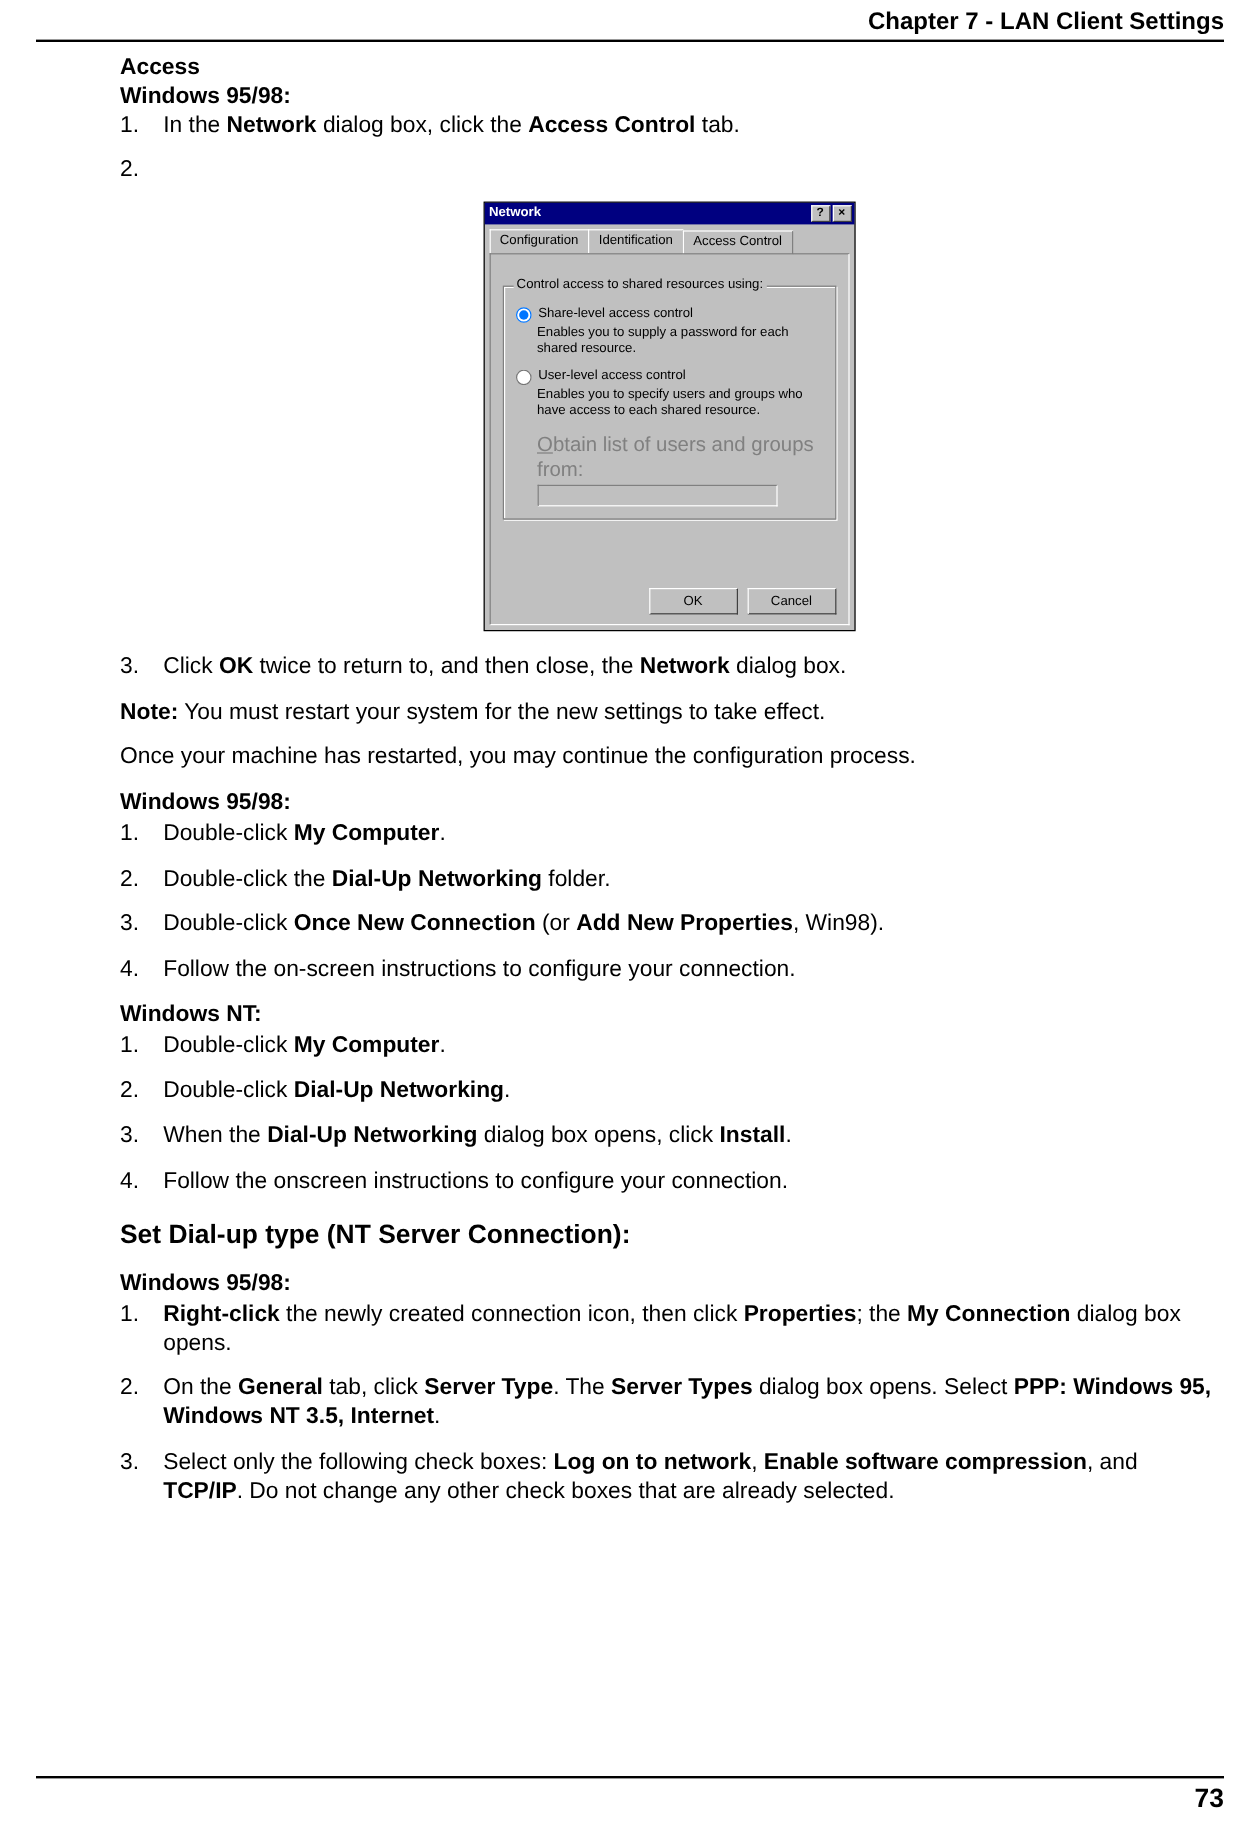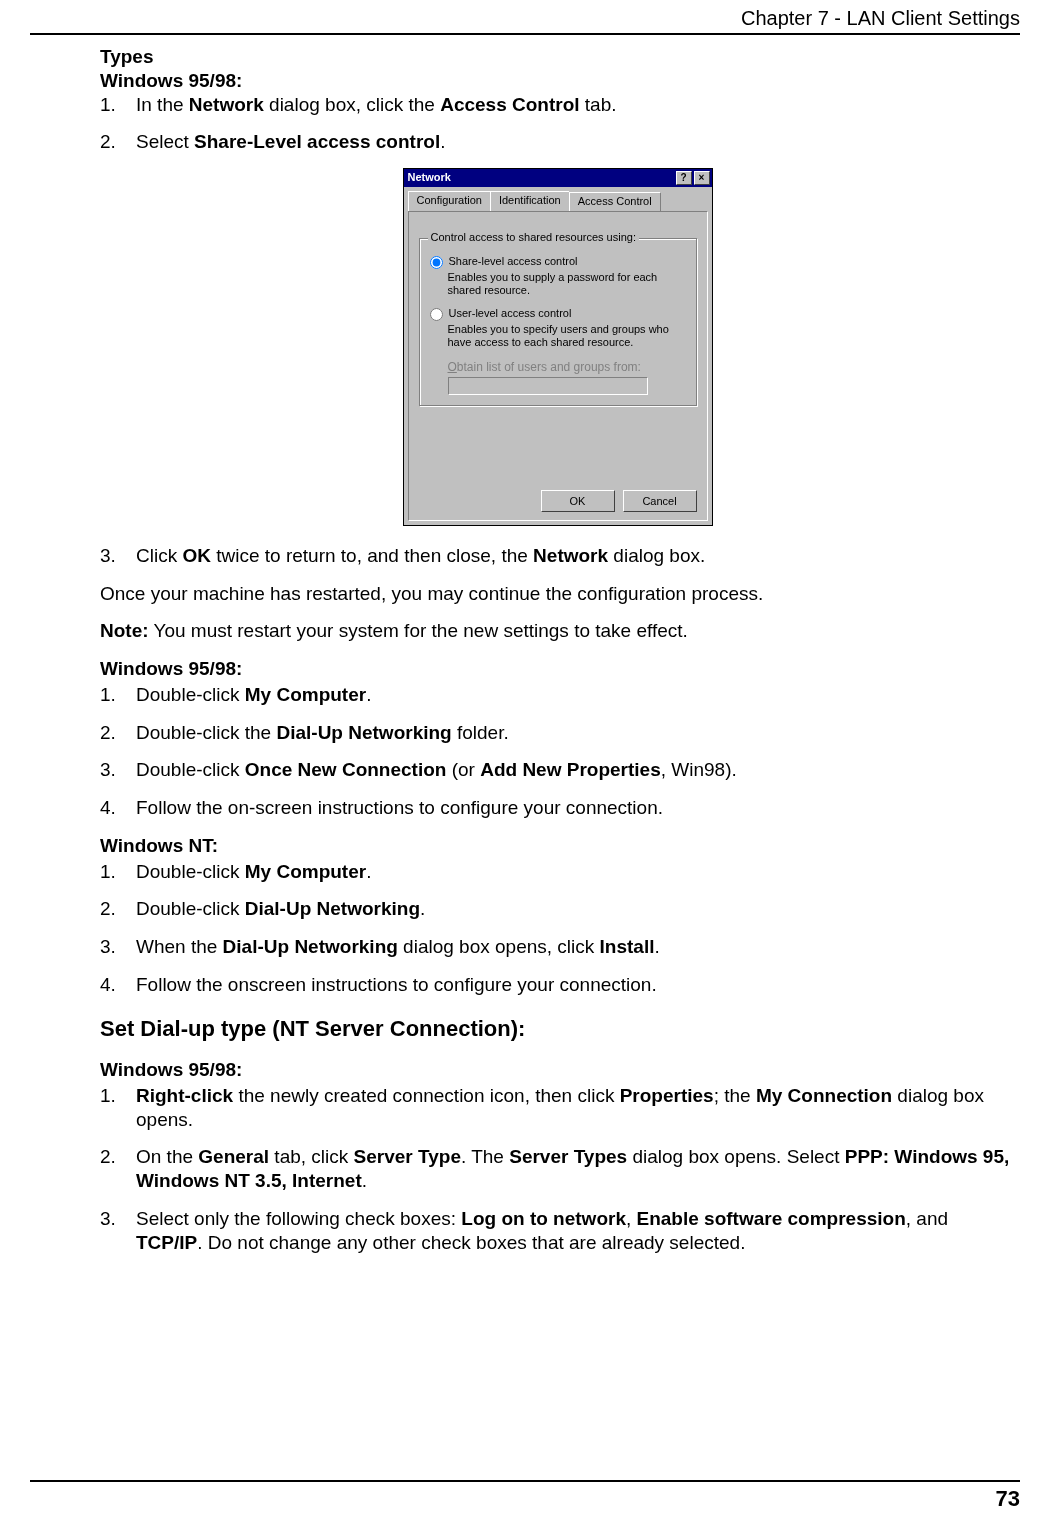--- a/index.html
+++ b/index.html
@@ -17,21 +17,21 @@
     position: absolute;
     top: 33px;
     left: 30px;
     right: 30px;
     border-top: 2px solid #000;
   }
   .chapter {
     position: absolute;
     top: 6px;
     right: 30px;
-    font-weight: normal;
+    font-weight: bold;
     font-size: 20px;
   }
   .content {
     position: absolute;
     top: 45px;
     left: 100px;
     right: 35px;
   }
   .bold { font-weight: bold; }
   .para { margin-bottom: 14px; }
@@ -105,43 +105,42 @@
   .group-title {
     position: absolute;
     top: -8px; left: 8px;
     background:#c0c0c0;
     padding: 0 3px;
     font-size:11px;
   }
   .radio-row { display:flex; align-items:flex-start; margin-bottom:2px; }
   .radio-row input { margin-right:6px; flex-shrink:0; margin-top:1px;}
   .desc { margin: 2px 0 10px 18px; font-size:11px; line-height:1.2;}
-  .obtain-label { margin: 4px 0 2px 18px; color:#808080; font-size:12px;}
+  .obtain-label { margin: 4px 0 2px 18px; color:#808080; font-size:17px;}
   .obtain-field { margin: 0 0 0 18px; width: 200px; height:18px; background:#c0c0c0; border:1px solid #808080; border-right-color:#fff; border-bottom-color:#fff;}
   .btnrow { position:absolute; bottom:8px; right:10px; display:flex; gap:8px; }
   .winbtn { width:74px; height:22px; background:#c0c0c0; border:1px solid #fff; border-right-color:#404040; border-bottom-color:#404040; font-size:11px; text-align:center; line-height:20px;}
 </style>
 </head>
 <body>
 
 <div class="chapter">Chapter 7 - LAN Client Settings</div>
 <div class="header-line"></div>
 
 <div class="content">
-  <div class="bold">Types</div>
+  <div class="bold">Access</div>
   <div class="bold">Windows 95/98:</div>
 
   <div class="list-item">
     <div class="num">1.</div>
     <div><span>In the </span><span class="bold">Network</span><span> dialog box, click the </span><span class="bold">Access Control</span><span> tab.</span></div>
   </div>
 
   <div class="list-item">
     <div class="num">2.</div>
-    <div><span>Select </span><span class="bold">Share-Level access control</span><span>.</span></div>
   </div>
 
   <div class="dlg-wrap">
     <div class="dlg">
       <div class="titlebar">
         <span>Network</span>
         <div class="title-btns">
           <div class="tbtn">?</div>
           <div class="tbtn">×</div>
         </div>
@@ -173,22 +172,22 @@
         </div>
       </div>
     </div>
   </div>
 
   <div class="list-item">
     <div class="num">3.</div>
     <div><span> Click </span><span class="bold">OK</span><span> twice to return to, and then close, the </span><span class="bold">Network</span><span> dialog box.</span></div>
   </div>
 
+  <div class="para"><span class="bold">Note:</span><span>  You must restart your system for the new settings to take effect.</span></div>
   <div class="para">Once your machine has restarted, you may continue the configuration process.</div>
-  <div class="para"><span class="bold">Note:</span><span>  You must restart your system for the new settings to take effect.</span></div>
 
 
   <div class="sub">Windows 95/98:</div>
   <div class="list-item">
       <div class="num">1.</div>
       <div><span>Double-click </span><span class="bold">My Computer</span><span>.</span></div>
     </div>
   <div class="list-item">
       <div class="num">2.</div>
       <div><span>Double-click the  </span><span class="bold">Dial-Up Networking</span><span> folder.</span></div>

